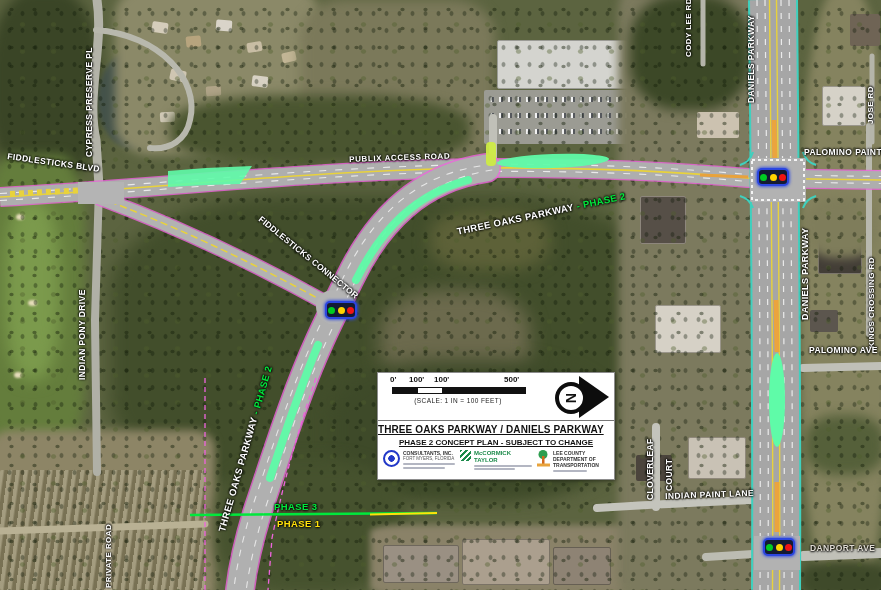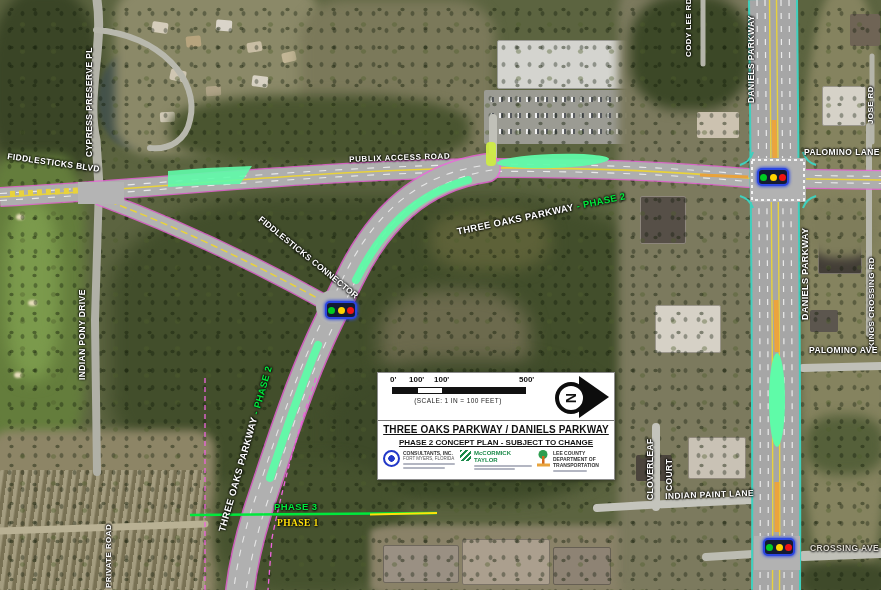--- a/index.html
+++ b/index.html
@@ -21,21 +21,21 @@
   .mstroke{stroke:var(--row-magenta);}
   .ystroke{stroke:var(--lane-yellow);}
   .tstroke{stroke:var(--edge-teal);}
   .p2line{stroke:var(--phase2-green);}
   .p1line{stroke:var(--phase1-yellow);}
   
   .lab{position:absolute;font-weight:bold;font-size:9px;color:#fff;letter-spacing:.4px;
        white-space:nowrap;transform-origin:0 0;
        text-shadow:0 1px 2px rgba(0,0,0,.95),0 -1px 2px rgba(0,0,0,.7),1px 0 2px rgba(0,0,0,.8);}
   .lab .g,.lab.g{color:var(--phase2-green);}
-  .lab.y{color:var(--phase1-yellow);font-family:Liberation Serif, serif;}
+  .lab.y{color:var(--phase1-yellow);}
   .lab.dim{color:#dedad2;}
   
   .signal{position:absolute;width:28px;height:14px;background:#131a33;border:2px solid #2b46e0;
           border-radius:5px;display:flex;align-items:center;justify-content:center;gap:2.5px;
           box-shadow:0 0 3px 1px rgba(40,70,230,.8);}
   .signal i{width:7px;height:7px;border-radius:50%;display:block;}
   .s-g{background:var(--signal-green);} .s-y{background:var(--signal-yellow);} .s-r{background:var(--signal-red);}
   
   .tblock{position:absolute;left:377px;top:372px;width:236px;height:106px;background:#fff;
           border:1px solid #8d8d8d;box-shadow:1px 1px 3px rgba(0,0,0,.4);color:#111;}
@@ -47,21 +47,21 @@
   .bar .b1{width:24px;background:#111;} .bar .b2{width:24px;background:#fff;border-left:1px solid #111;border-right:1px solid #111;}
   .bar .b3{flex:1;background:#111;}
   .scale-note{position:absolute;left:0;top:24px;width:160px;text-align:center;
               font-size:6.5px;letter-spacing:.4px;color:#222;}
   .north{position:absolute;right:5px;top:3px;width:56px;height:42px;}
   .na-tri{position:absolute;right:0;top:0;border-top:21px solid transparent;
           border-bottom:21px solid transparent;border-left:30px solid #0d0d0d;}
   .na-circ{position:absolute;left:2px;top:6px;width:24px;height:24px;border:4px solid #0d0d0d;
            border-radius:50%;background:#fff;display:flex;align-items:center;justify-content:center;}
   .na-n{font:bold 14px "Liberation Sans",sans-serif;transform:rotate(90deg);}
-  .tb-title{text-align:center;font-size:10px;font-weight:bold;text-decoration:underline;
+  .tb-title{text-align:left;font-size:10px;font-weight:bold;text-decoration:underline;
             margin-top:3px;letter-spacing:.1px;}
   .tb-sub{text-align:center;font-size:8px;font-weight:bold;text-decoration:underline;margin-top:3px;}
   .tb-logos{display:flex;gap:5px;padding:3px 5px 0 5px;align-items:flex-start;}
   .lcell{flex:1;display:flex;gap:3px;align-items:flex-start;}
   .lc-txt{flex:1;min-width:0;}
   .l-name{font-size:5px;font-weight:bold;color:#333;line-height:6px;}
   .l-sub{font-size:4.5px;color:#555;line-height:5.5px;}
   .l-name.green,.l-sub.green{color:#1c8a4a;font-size:6px;line-height:6.5px;}
   .tl-bar{height:2px;background:#b3b6c2;margin:1.5px 0;border-radius:1px;}
   .logo-circ{width:13px;height:13px;border:2.5px solid #2238c8;border-radius:50%;flex:none;
@@ -237,41 +237,41 @@
     </div>
 
   <span class="lab" style="left:8px;top:151px;transform:rotate(8deg);font-size:8.5px;">FIDDLESTICKS BLVD</span>
   <span class="lab" style="left:84px;top:157px;transform:rotate(-90deg);font-size:8.5px;">CYPRESS PRESERVE PL</span>
   <span class="lab" style="left:349px;top:155px;transform:rotate(-2deg);font-size:8px;letter-spacing:.6px;">PUBLIX ACCESS ROAD</span>
   <span class="lab" style="left:456px;top:226px;transform:rotate(-12deg);font-size:9.5px;"><span>THREE OAKS PARKWAY</span> <span class="g">- PHASE 2</span></span>
   <span class="lab" style="left:263px;top:214px;transform:rotate(39deg);font-size:8.5px;letter-spacing:.3px;">FIDDLESTICKS CONNECTOR</span>
   <span class="lab" style="left:684px;top:57px;transform:rotate(-90deg);font-size:8px;">CODY LEE RD</span>
   <span class="lab" style="left:746px;top:103px;transform:rotate(-90deg);font-size:8.5px;">DANIELS PARKWAY</span>
   <span class="lab" style="left:866px;top:124px;transform:rotate(-90deg);font-size:8px;">JOSE RD</span>
-  <span class="lab" style="left:804px;top:147px;font-size:8.5px;">PALOMINO LANE</span>
+  <span class="lab" style="left:804px;top:147px;font-size:8.5px;">PALOMINO PAINT</span>
   <span class="lab" style="left:800px;top:320px;transform:rotate(-90deg);font-size:9px;">DANIELS PARKWAY</span>
   <span class="lab" style="left:867px;top:348px;transform:rotate(-90deg);font-size:8px;">KINGS CROSSING RD</span>
   <span class="lab" style="left:809px;top:345px;font-size:8.5px;">PALOMINO AVE</span>
   <span class="lab" style="left:645px;top:500px;transform:rotate(-90deg);font-size:8.5px;">CLOVERLEAF</span>
   <span class="lab" style="left:664px;top:491px;transform:rotate(-90deg);font-size:8.5px;">COURT</span>
   <span class="lab" style="left:665px;top:491px;transform:rotate(-2deg);font-size:8.5px;">INDIAN PAINT LANE</span>
-  <span class="lab dim" style="left:810px;top:543px;font-size:8.5px;">CROSSING AVE</span>
+  <span class="lab dim" style="left:810px;top:543px;font-size:8.5px;">DANPORT AVE</span>
   <span class="lab" style="left:77px;top:380px;transform:rotate(-90deg);font-size:8.5px;">INDIAN PONY DRIVE</span>
   <span class="lab" style="left:104px;top:588px;transform:rotate(-90deg);font-size:8px;">PRIVATE ROAD</span>
   <span class="lab" style="left:216px;top:530px;transform:rotate(-74deg);font-size:9.5px;"><span>THREE OAKS PARKWAY</span> <span class="g">- PHASE 2</span></span>
   <span class="lab g" style="left:274px;top:501px;font-size:9.5px;">PHASE 3</span>
   <span class="lab y" style="left:277px;top:518px;font-size:9.5px;">PHASE 1</span>
 
   <div class="tblock">
     <div class="tb-top">
       <div class="ticks">
         <span style="left:12px;">0'</span>
         <span style="left:31px;">100'</span>
         <span style="left:56px;">100'</span>
-        <span style="left:141px;">500'</span>
+        <span style="left:126px;">500'</span>
       </div>
       <div class="bar">
           <i class="b1"></i>
           <i class="b2"></i>
           <i class="b3"></i>
         </div>
       <div class="scale-note">(SCALE: 1 IN = 100 FEET)</div>
       <div class="north">
         <div class="na-tri"></div>
         <div class="na-circ">

